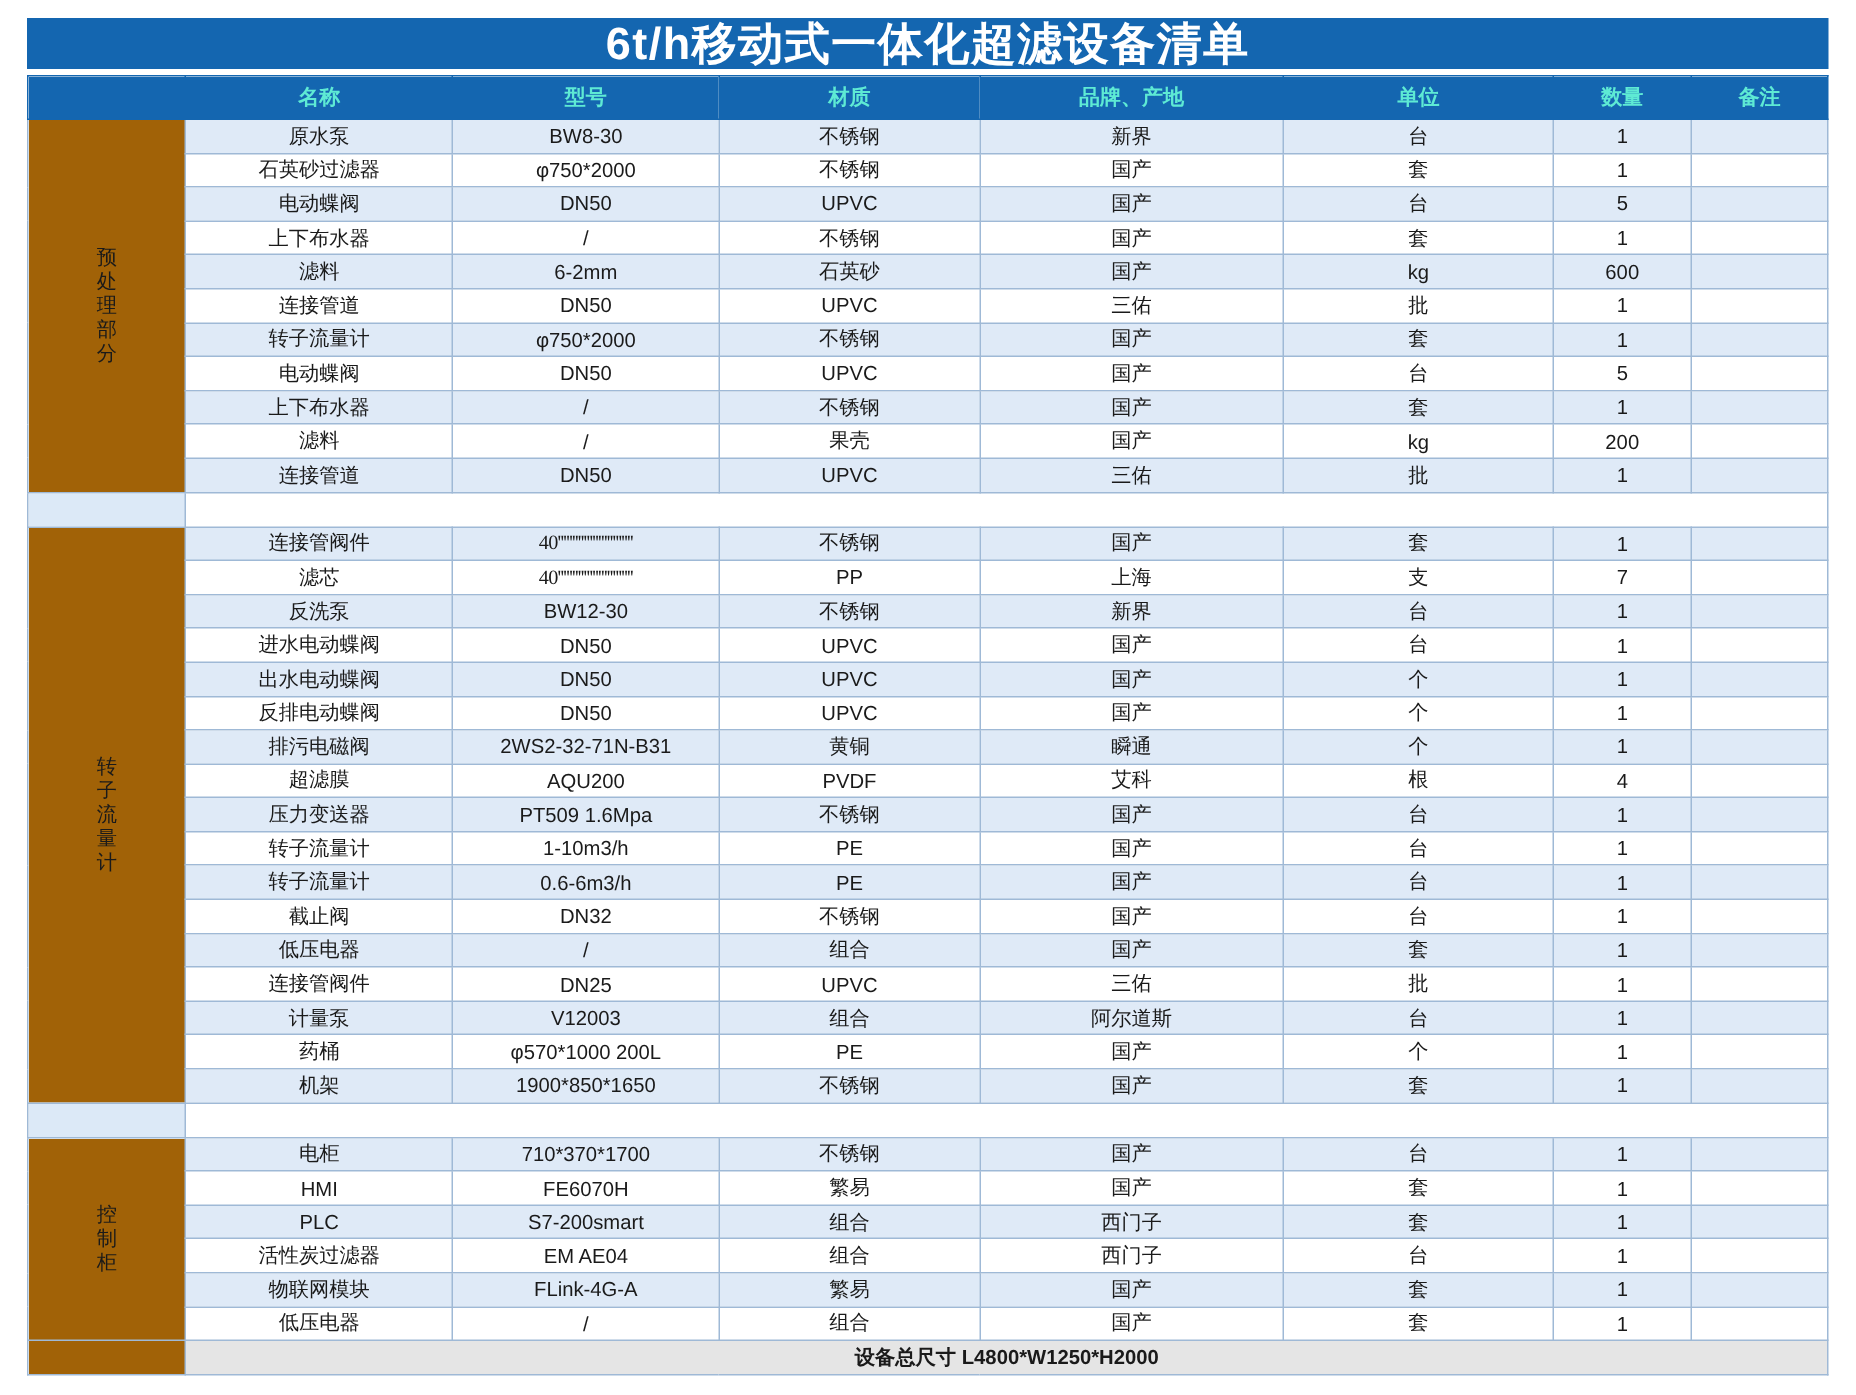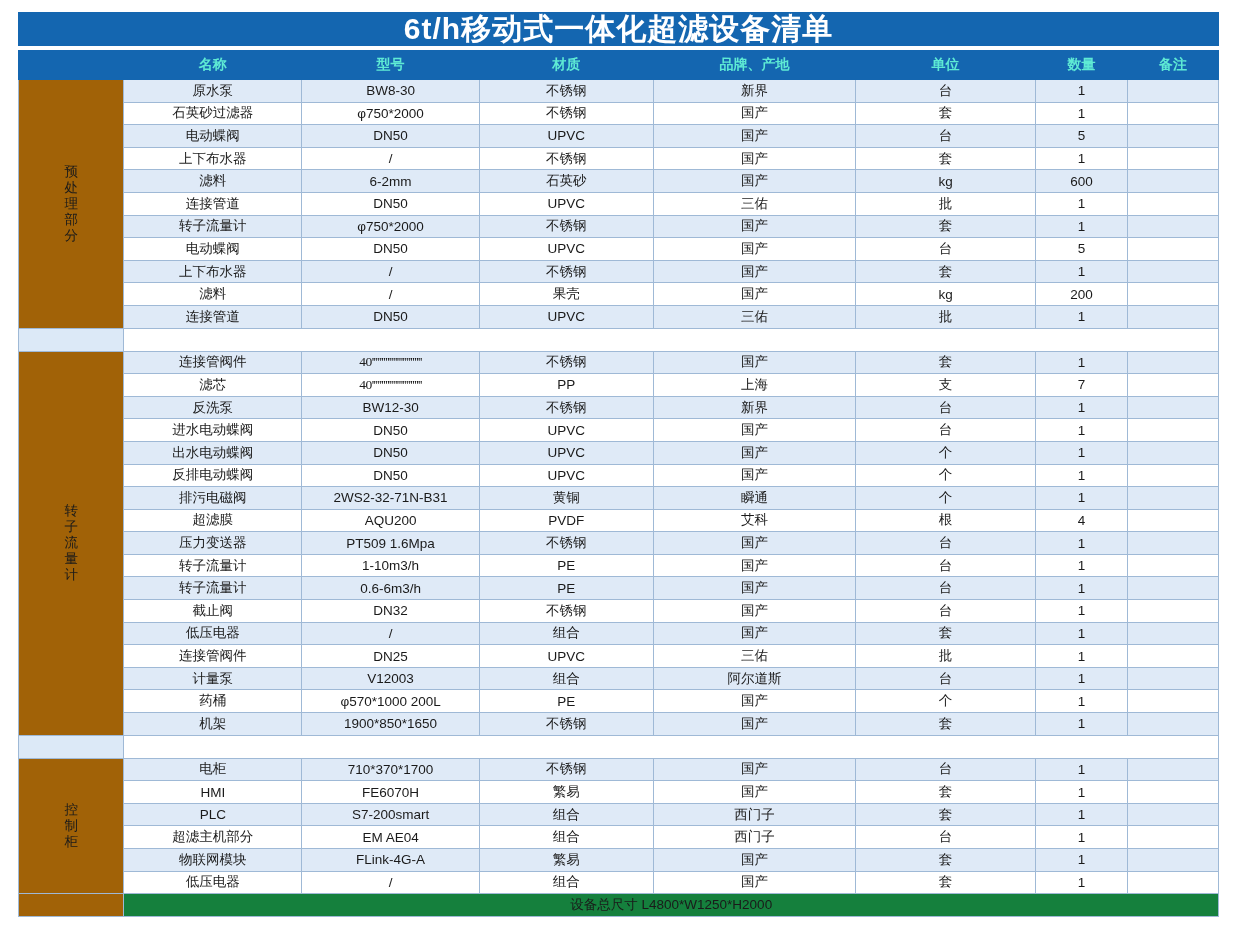--- a/index.html
+++ b/index.html
@@ -88,23 +88,23 @@
     border: 1px solid #9fb9d6;
   }
   tr.spacer td.sp-left {
     background: #dce9f7;
   }
   td.dots {
     letter-spacing: -0.5px;
     font-family: Liberation Serif, serif;
   }
   td.footer-note {
-    background: #15803d;
+    background: #e5e5e5;
     text-align: left;
-    font-weight: normal;
+    font-weight: bold;
     font-size: 13.5px;
     padding-left: 6px;
     height: 24px;
   }
   td.remark { background: #ffffff; }
 </style>
 </head>
 <body>
 
 <div class="sheet">
@@ -425,21 +425,21 @@
         <tr class="shade">
           <td class="cell">PLC</td>
           <td class="cell">S7-200smart</td>
           <td class="cell">组合</td>
           <td class="cell">西门子</td>
           <td class="cell">套</td>
           <td class="cell">1</td>
           <td class="cell remark"></td>
         </tr>
         <tr class="plain">
-          <td class="cell">超滤主机部分</td>
+          <td class="cell">活性炭过滤器</td>
           <td class="cell">EM AE04</td>
           <td class="cell">组合</td>
           <td class="cell">西门子</td>
           <td class="cell">台</td>
           <td class="cell">1</td>
           <td class="cell remark"></td>
         </tr>
         <tr class="shade">
           <td class="cell">物联网模块</td>
           <td class="cell">FLink-4G-A</td>

